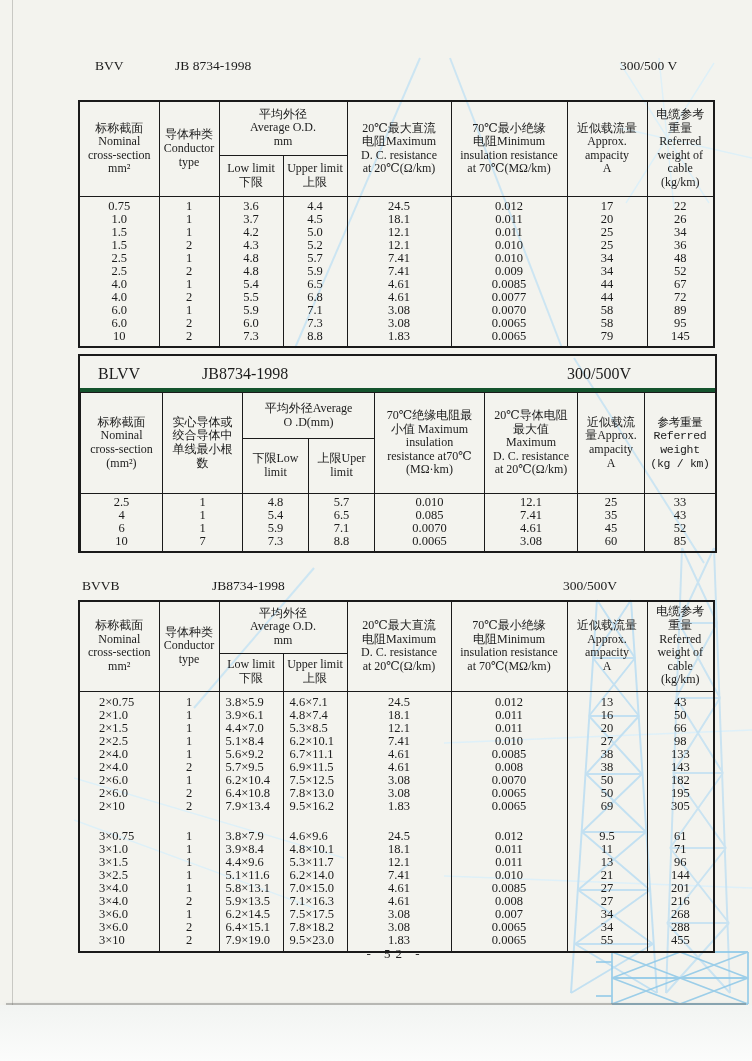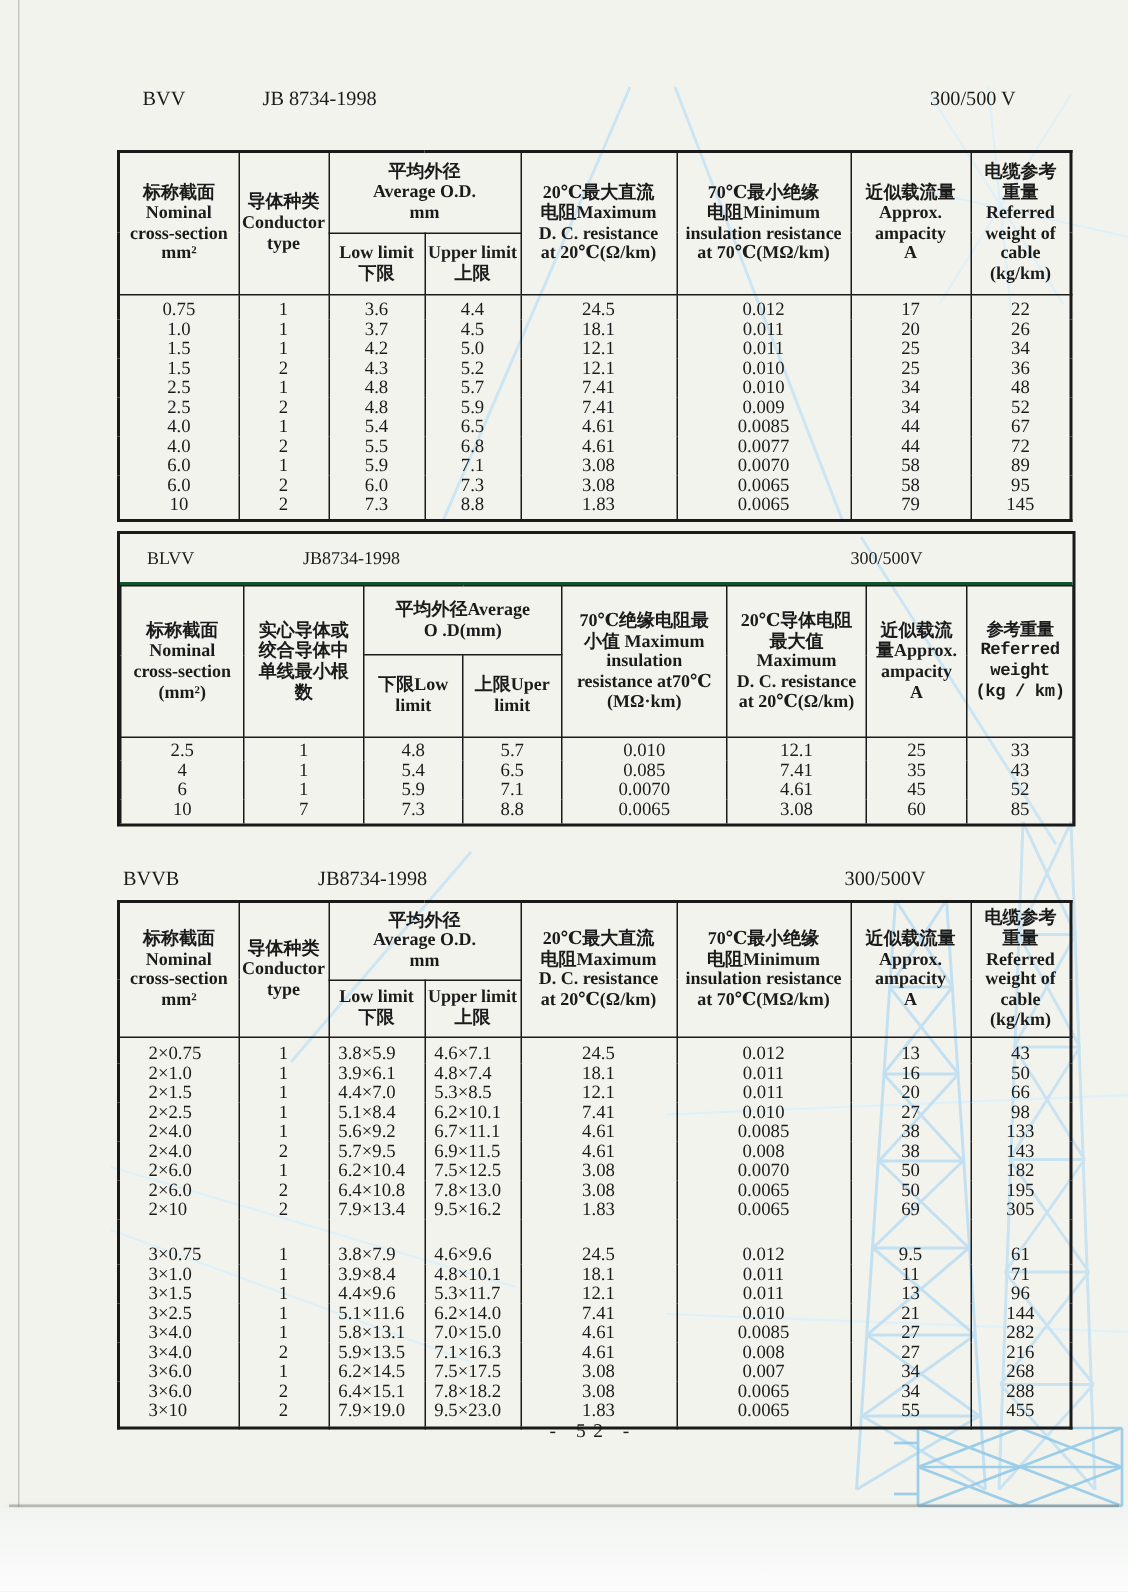--- a/index.html
+++ b/index.html
@@ -16,33 +16,33 @@
   .z{position:absolute;z-index:2;}
 
   
   .page-head{top:58px;left:0;width:752px;height:20px;font-size:13.5px;text-decoration:underline;}
   .ph-model{position:absolute;left:95px;}
   .ph-std{position:absolute;left:175px;}
   .ph-volt{position:absolute;left:620px;width:110px;}
 
   
   table.dt{border-collapse:collapse;table-layout:fixed;background:transparent;}
-  table.dt th{border:1px solid #1a1a1a;font-weight:bold;white-space:pre-line;
+  table.dt th{border:1px solid #1a1a1a;font-weight:normal;white-space:pre-line;
     font-size:12px;line-height:13.6px;padding:1px 0;vertical-align:middle;text-align:center;}
   table.dt td{border-left:1px solid #1a1a1a;border-right:1px solid #1a1a1a;border-top:none;border-bottom:none;
     font-size:12.5px;padding:0;text-align:center;height:13px;line-height:13px;overflow:hidden;}
   .t1,.t3{position:absolute;left:78px;width:635px;border:2px solid #1a1a1a;}
   .t1{top:100px;}
   .t1 tr.hr1{height:54px;} .t1 tr.hr2{height:41px;}
   .t1 tbody tr:first-child td{padding-top:3px;}
   .t1 tbody tr:last-child td{padding-bottom:3px;}
 
   
   .t2f{top:354px;left:78px;width:635px;border:2px solid #1a1a1a;background:transparent;}
-  .t2f .title-bar{height:32px;border-bottom:2px solid #14532d;position:relative;font-size:12px;}
+  .t2f .title-bar{height:32px;border-bottom:4px solid #14532d;position:relative;font-size:16px;}
   .tb-model{position:absolute;left:18px;top:9px;}
   .tb-std{position:absolute;left:122px;top:9px;}
   .tb-volt{position:absolute;left:487px;top:9px;}
   .t2{width:100%;}
   .t2 tr.hr1{height:46px;} .t2 tr.hr2{height:55px;}
   .t2 td{height:17px;line-height:17px;}
   .t2 tbody tr:first-child td{padding-top:2px;}
   .t2 tbody tr:last-child td{padding-bottom:3px;}
   .mono{font-family:"Liberation Mono","DejaVu Sans Mono",monospace;font-size:11.5px !important;letter-spacing:-0.3px;}
 
@@ -572,21 +572,21 @@
         <td>144</td>
       </tr>
       <tr>
         <td>3×4.0</td>
         <td>1</td>
         <td>5.8×13.1</td>
         <td>7.0×15.0</td>
         <td>4.61</td>
         <td>0.0085</td>
         <td>27</td>
-        <td>282</td>
+        <td>201</td>
       </tr>
       <tr>
         <td>3×4.0</td>
         <td>2</td>
         <td>5.9×13.5</td>
         <td>7.1×16.3</td>
         <td>4.61</td>
         <td>0.008</td>
         <td>27</td>
         <td>216</td>

